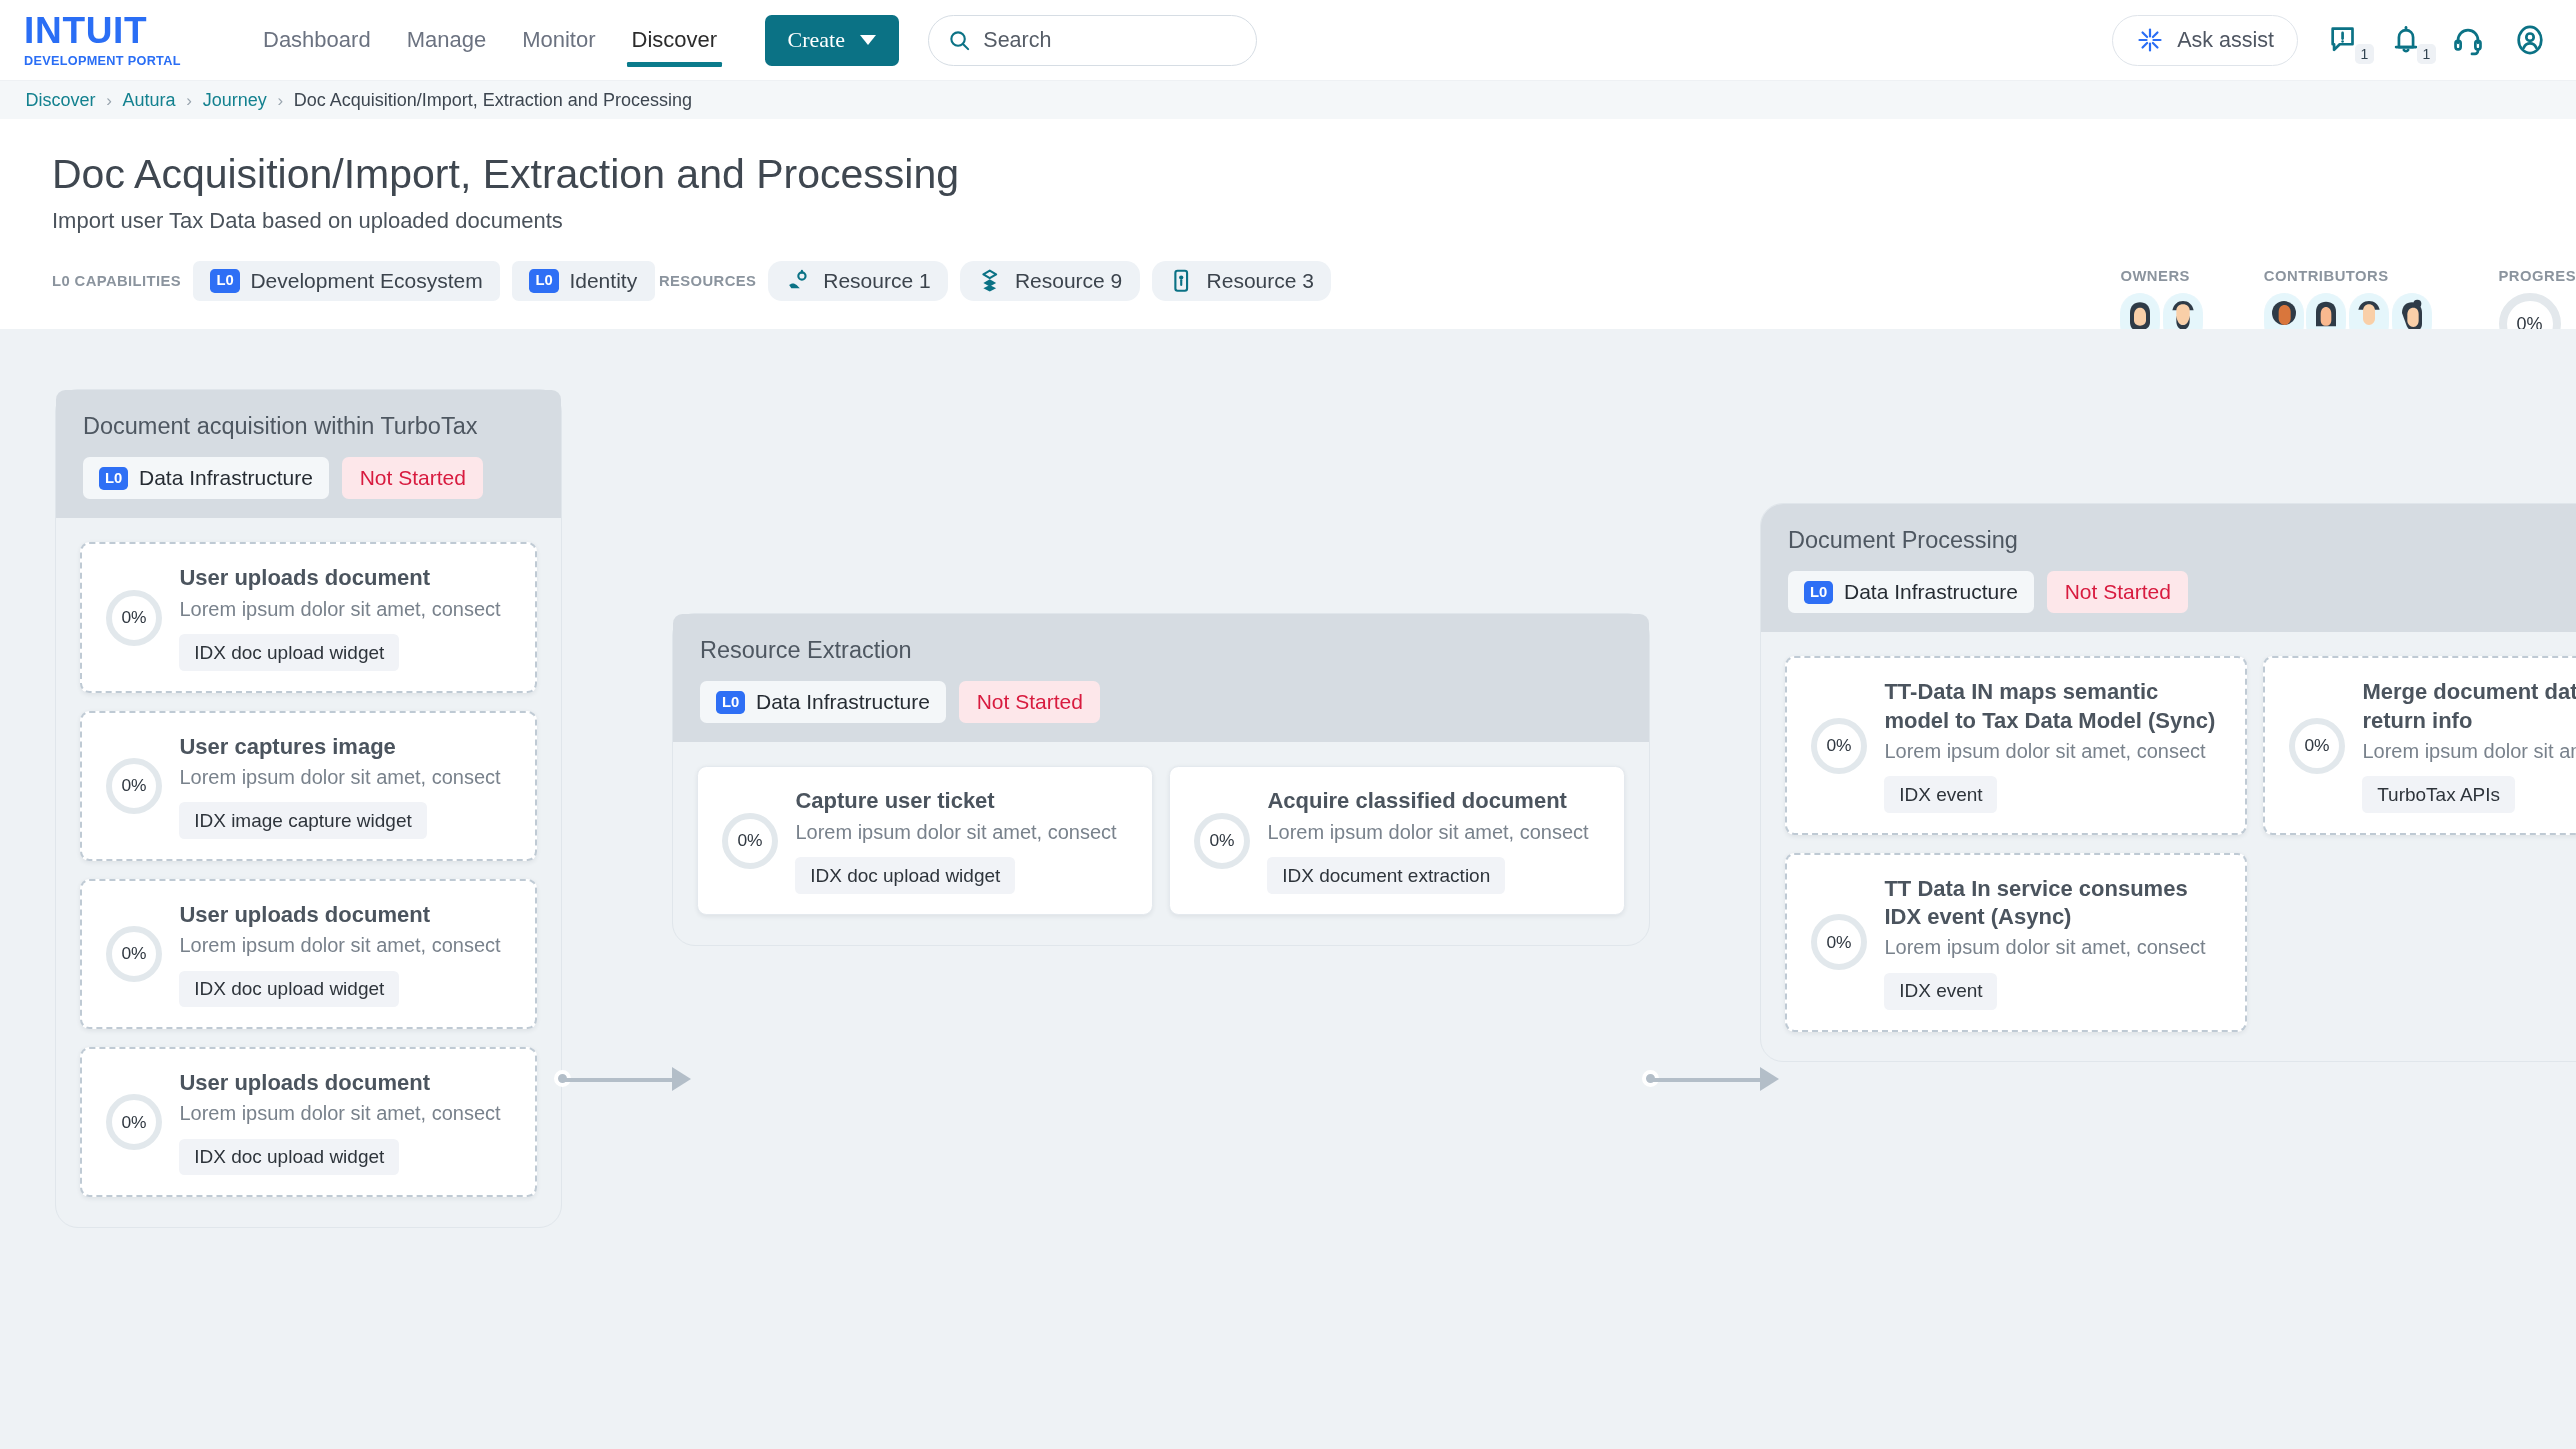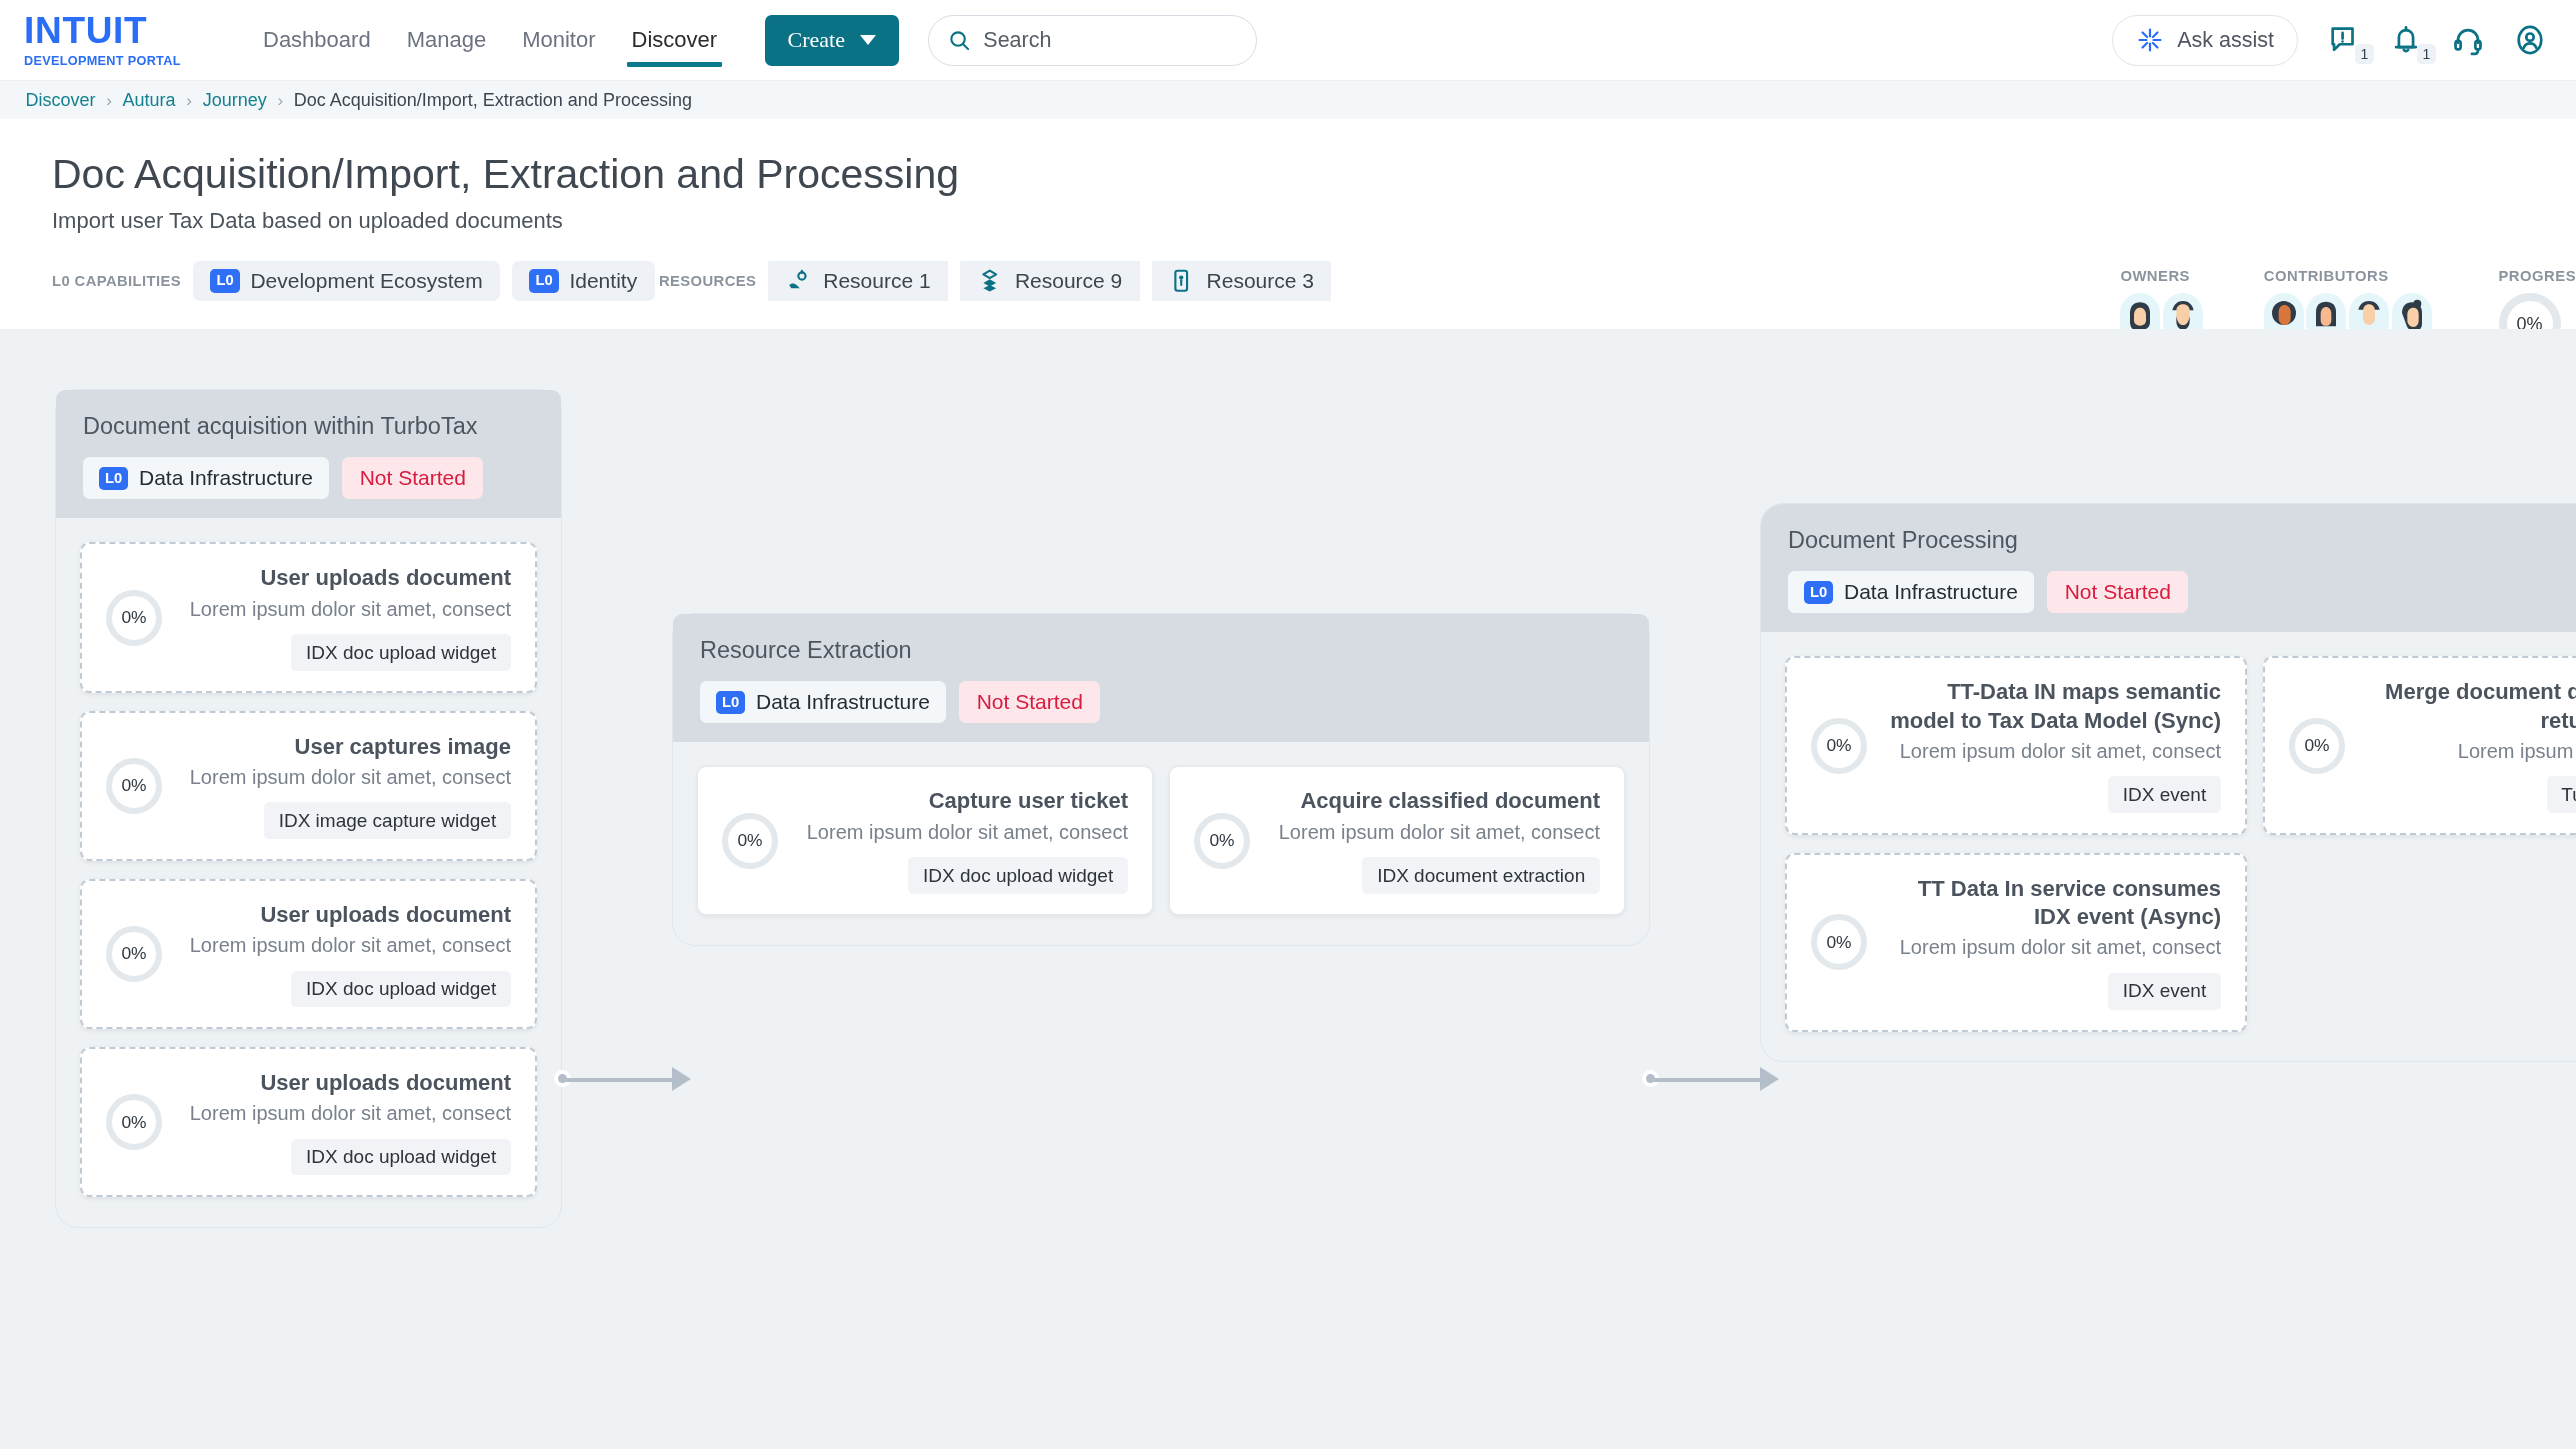--- a/index.html
+++ b/index.html
@@ -106,21 +106,21 @@
   .l0 {
     background: #2e6ff5; color: #fff; font-size: 14.8px; font-weight: 700;
     border-radius: 4.7px; padding: 2.7px 6px; line-height: 1.2;
   }
   .res-row {
     position: absolute; left: 659px; top: 142px;
     display: flex; align-items: center; gap: 12px;
   }
   .res-chip {
     display:flex; align-items:center; gap:12px;
-    background:#eef2f6; border-radius:1px; height:40px; padding:0 17.4px;
+    background:#eef2f6; border-radius:14px; height:40px; padding:0 17.4px;
     font-size:21px; color:#3c444d; cursor:pointer;
   }
 
   
   .people-zone { position:absolute; right: 0; top: 149px; display:flex; align-items:flex-start;justify-content:space-between; }
   .pgroup { display:flex; flex-direction:column; align-items:flex-start; }
   .pgroup .ptitle { font-size:14.8px; font-weight:700; letter-spacing:0.5px; color:#8b949e; margin-bottom:9.4px; }
   .avatars { display:flex; }
   .avatar { width: 40px; height: 52px; border-radius: 27px; background:#e8f6fb; margin-right: 2.7px; overflow:hidden; }
   .prog-ring {
@@ -163,21 +163,21 @@
     box-shadow: 0 1.3px 4px rgba(40,55,70,0.08);
   }
   .node.dashed { border: 2px dashed #bfcad4; }
   .node.solid  { border: 1.3px solid #e4e9ee; }
   .node-ring {
     flex: 0 0 auto; width: 56px; height: 56px; border-radius: 50%;
     border: 6.7px solid #e2e8ec; background:#fff;
     display:flex;align-items:center;justify-content:center;
     font-size: 17.4px; color:#2f3740; margin-right: 17.4px;
   }
-  .node-body { flex: 1; min-width: 0; text-align: right; }
+  .node-body { flex: 1; min-width: 0; }
   .node-title { font-size: 22px; font-weight: 700; color: #4b545e; line-height: 1.28; }
   .node-desc  { font-size: 20px; color: #79828c; margin-top: 5.4px; white-space: nowrap; }
   .node-tag {
     display: inline-block; margin-top: 13.4px; background: #f1f3f7;
     border-radius: 5.4px; padding: 7.4px 14.8px; font-size: 19px; color: #2e343b;
   }
 
   
   .conn { position: absolute; height: 4px; background: #b3bec8; }
   .conn-dot {

